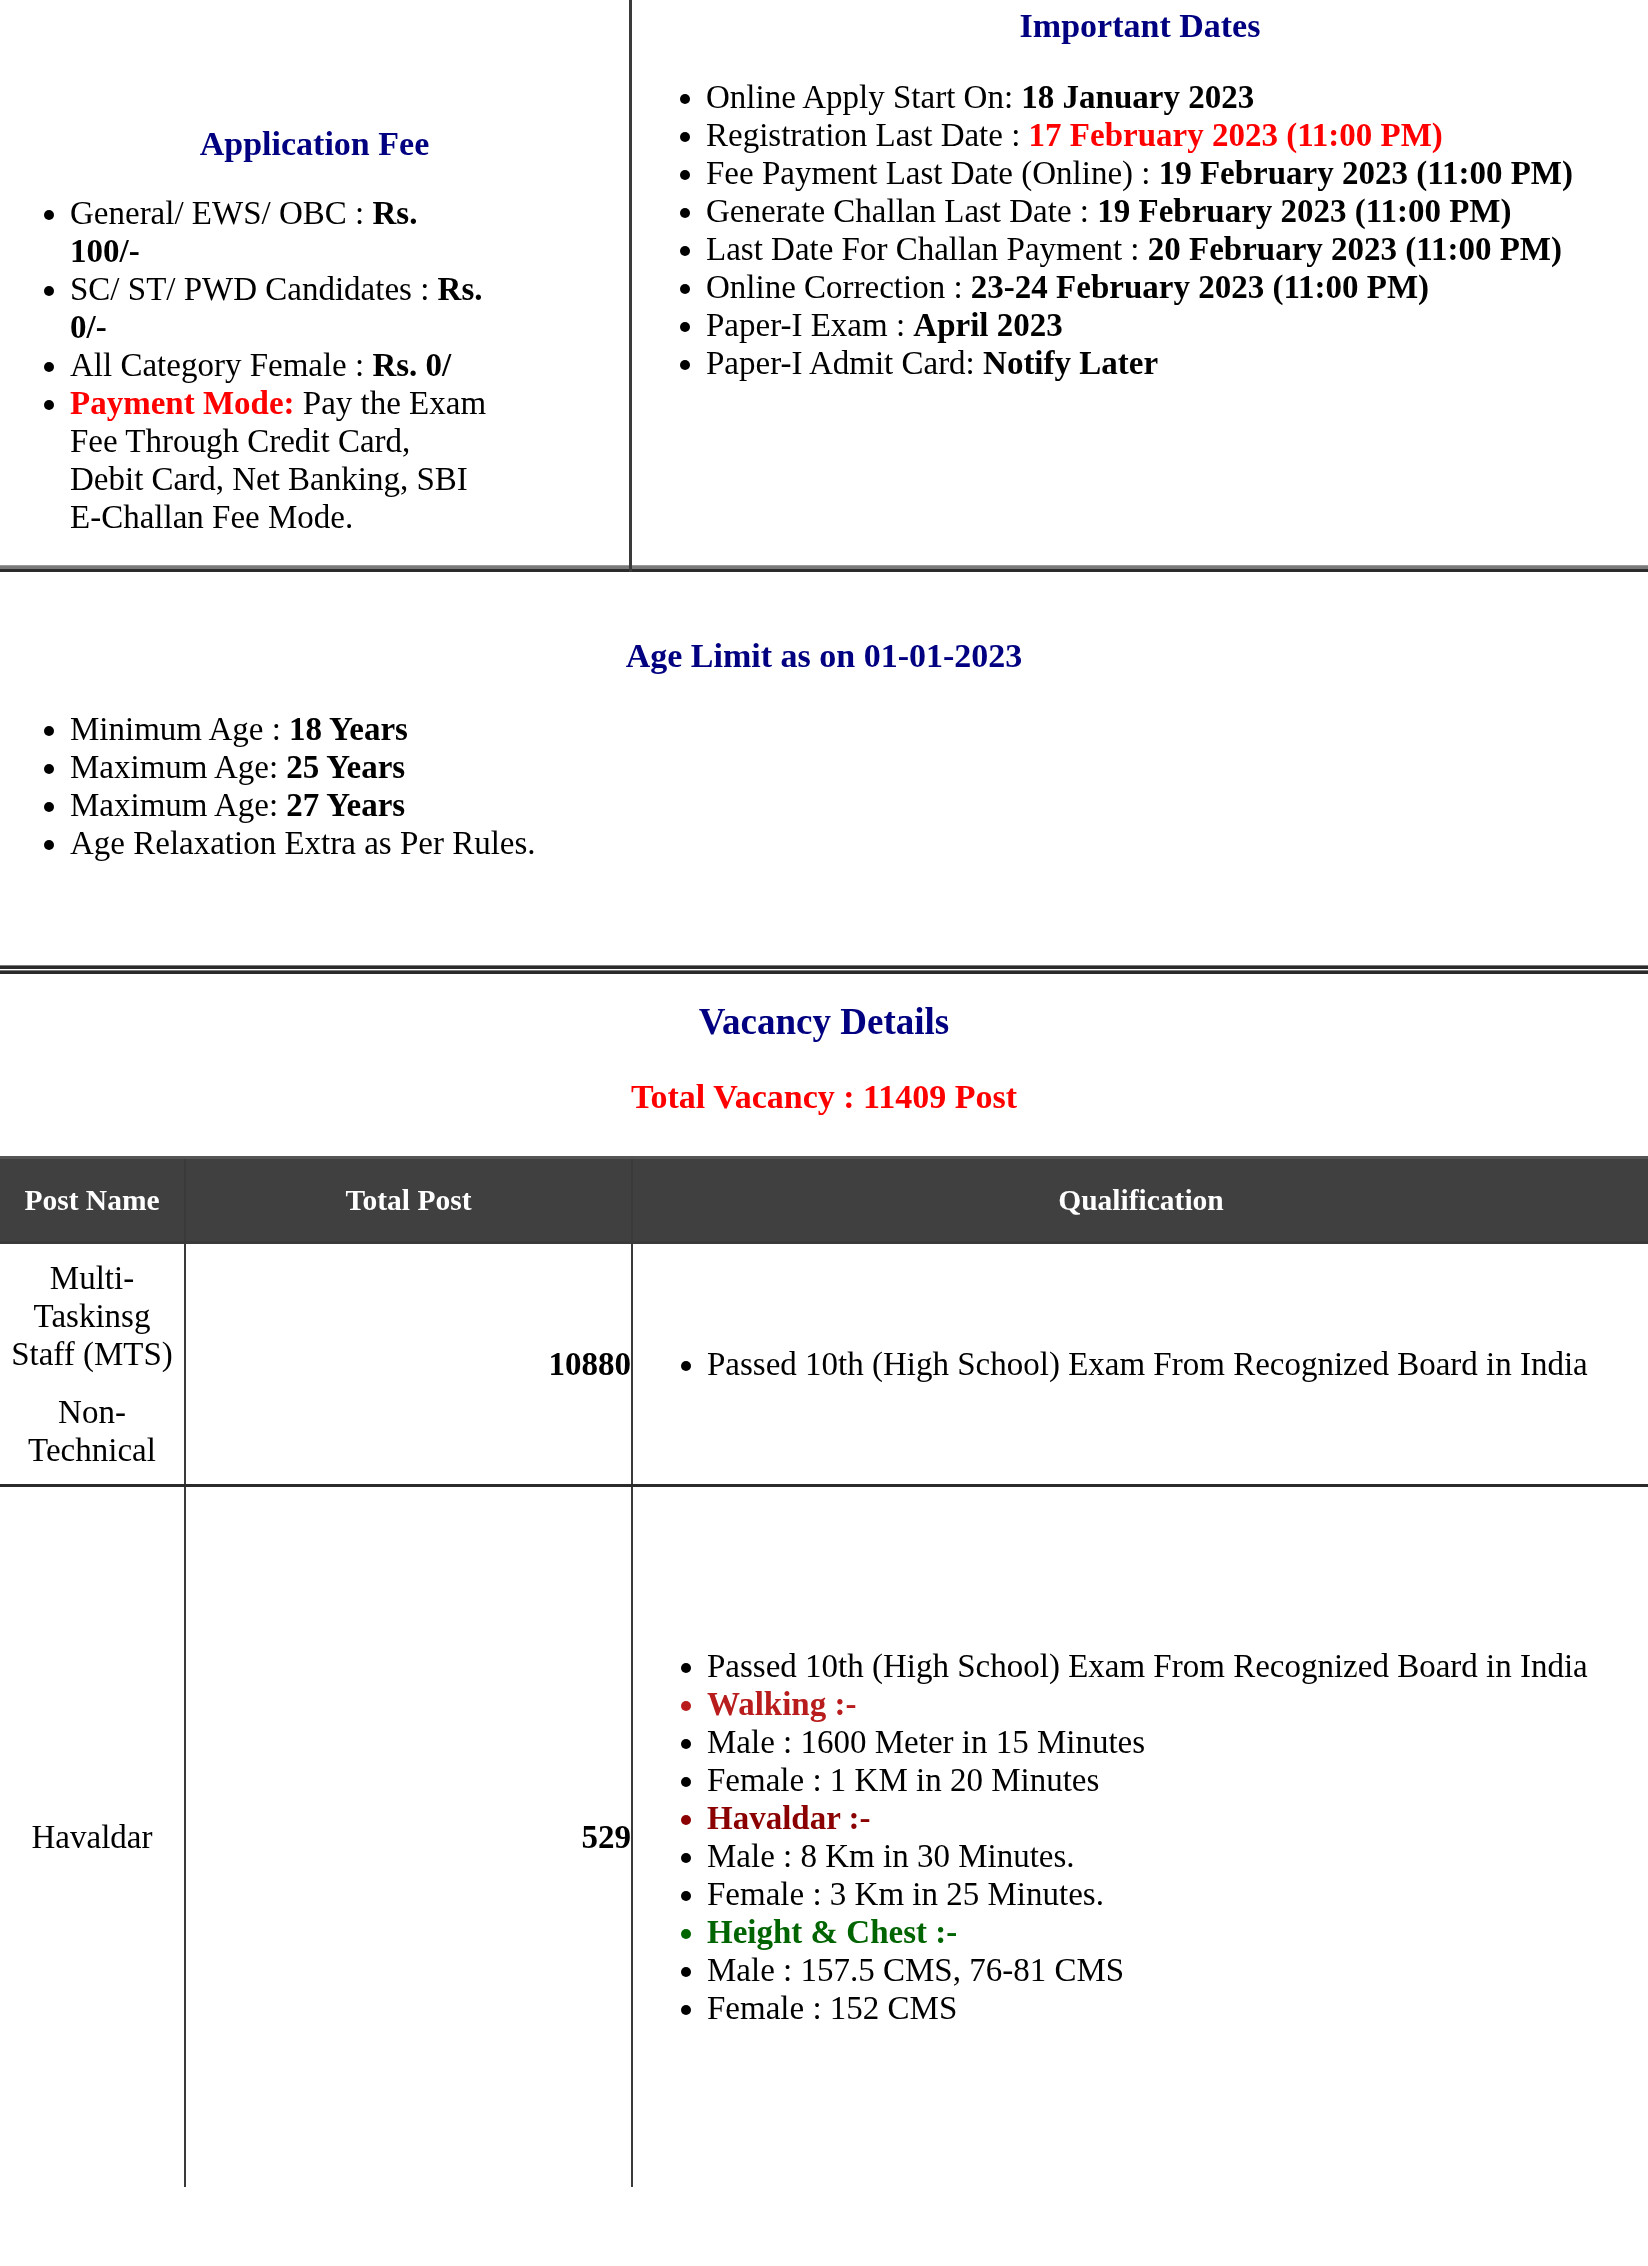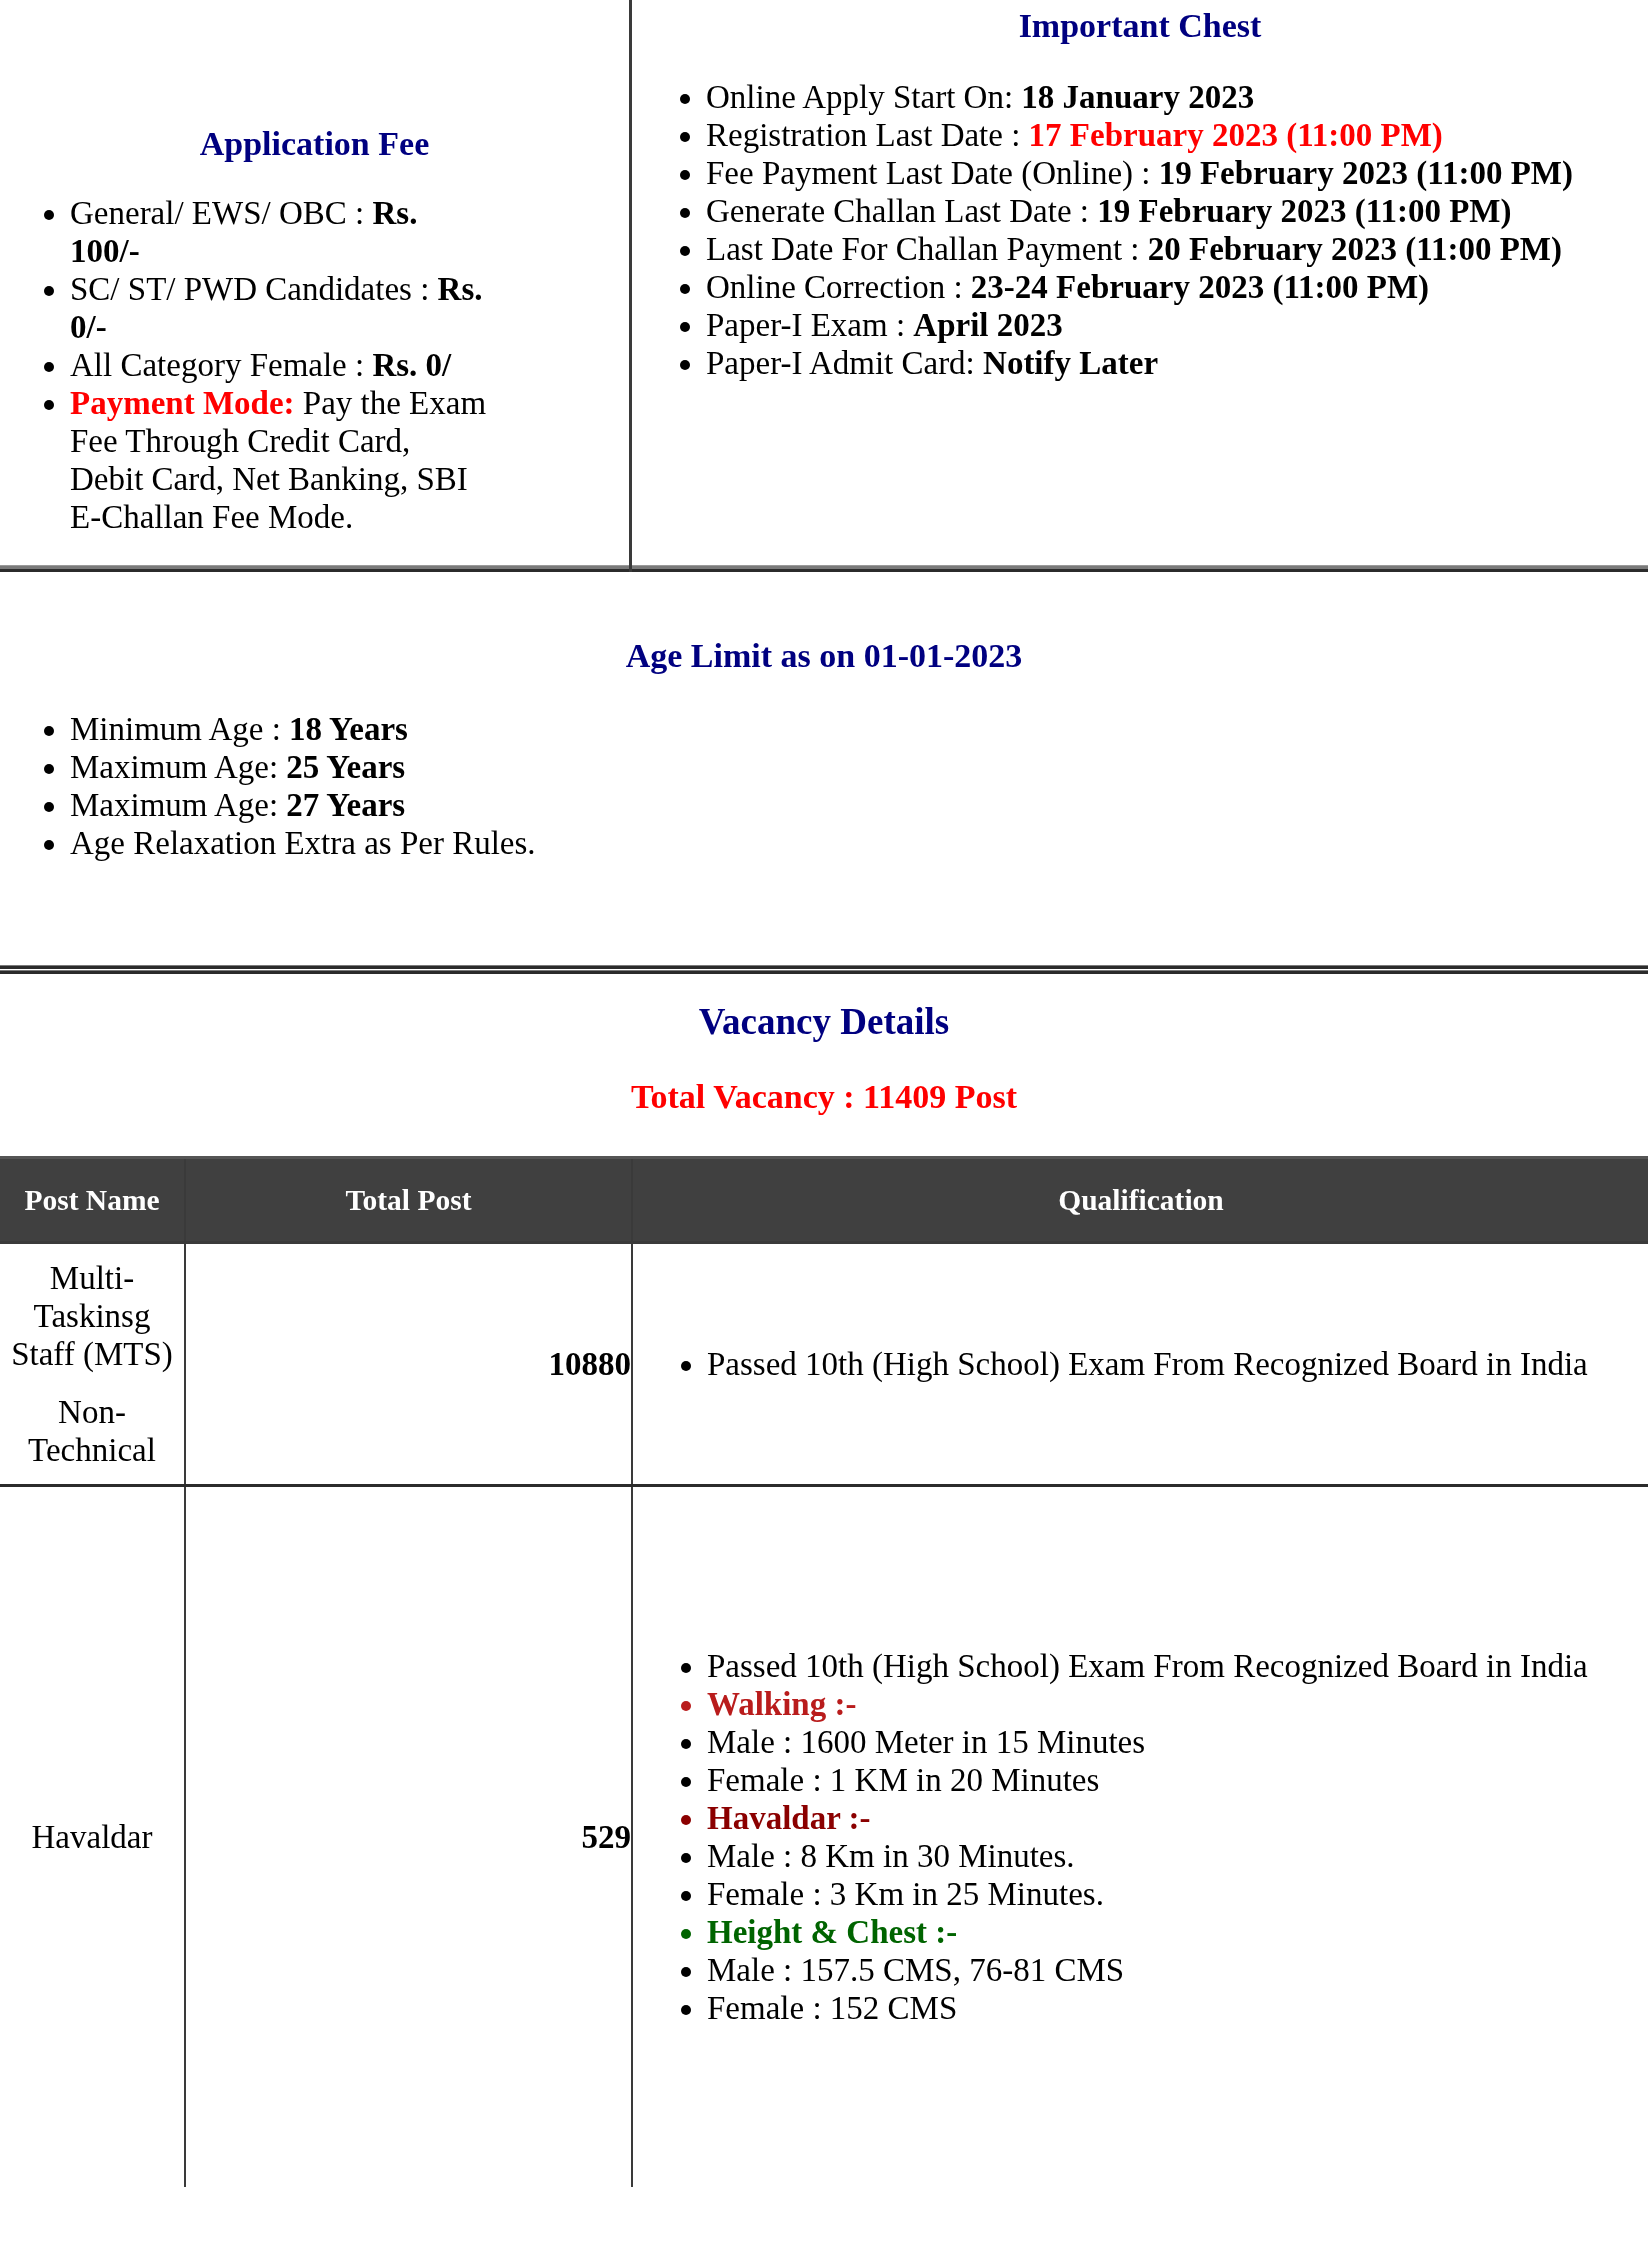--- a/index.html
+++ b/index.html
@@ -141,21 +141,21 @@
         <li><span>General/ EWS/ OBC : </span><b>Rs. 100/-</b></li>
         <li><span>SC/ ST/ PWD Candidates : </span><b>Rs. 0/-</b></li>
         <li><span>All Category Female : </span><b>Rs. 0/</b></li>
         <li><b class="red">Payment Mode:</b><span> Pay the Exam Fee Through Credit Card, Debit Card, Net Banking, SBI E-Challan Fee Mode.</span></li>
       </ul>
     </div>
 
     <div class="col-divider"></div>
 
     <div class="dates-cell">
-      <h2 class="section-title">Important Chest</h2>
+      <h2 class="section-title">Important Dates</h2>
       <ul class="bullets" id="dates-list">
           <li><span>Online Apply Start On: </span><b>18 January 2023</b></li>
           <li><span>Registration Last Date :  </span><b class="red">17 February 2023 (11:00 PM)</b></li>
           <li><span>Fee Payment Last Date (Online) : </span><b>19 February 2023 (11:00 PM)</b></li>
           <li><span>Generate Challan Last Date : </span><b>19 February 2023 (11:00 PM)</b></li>
           <li><span>Last Date For Challan Payment : </span><b>20 February 2023 (11:00 PM)</b></li>
           <li><span>Online Correction : </span><b>23-24 February 2023 (11:00 PM)</b></li>
           <li><span>Paper-I Exam :  </span><b>April 2023</b></li>
           <li><span>Paper-I Admit Card:  </span><b>Notify Later</b></li>
         </ul>

